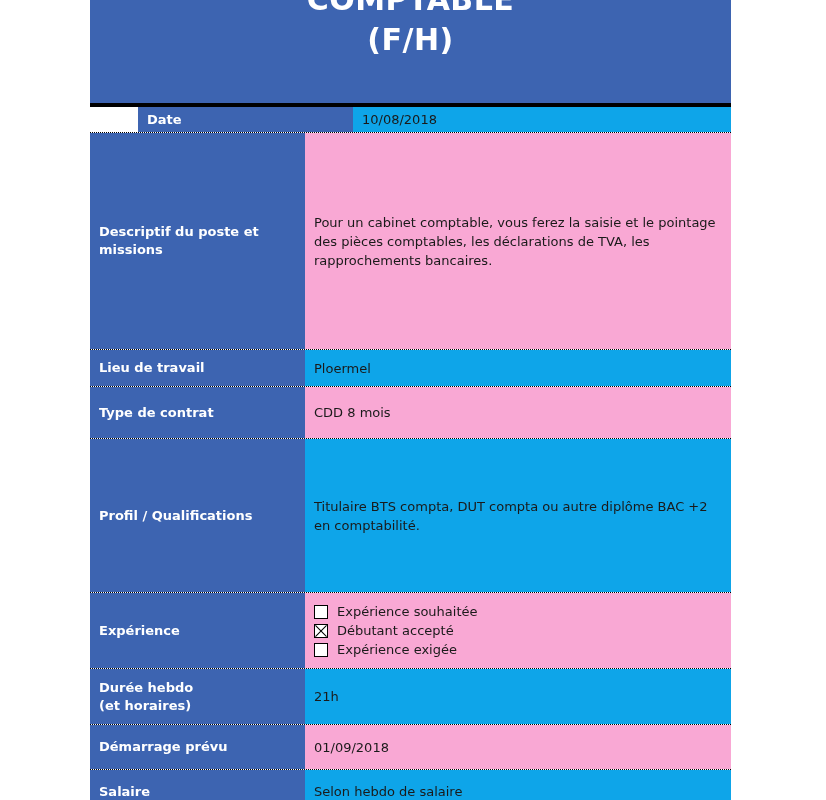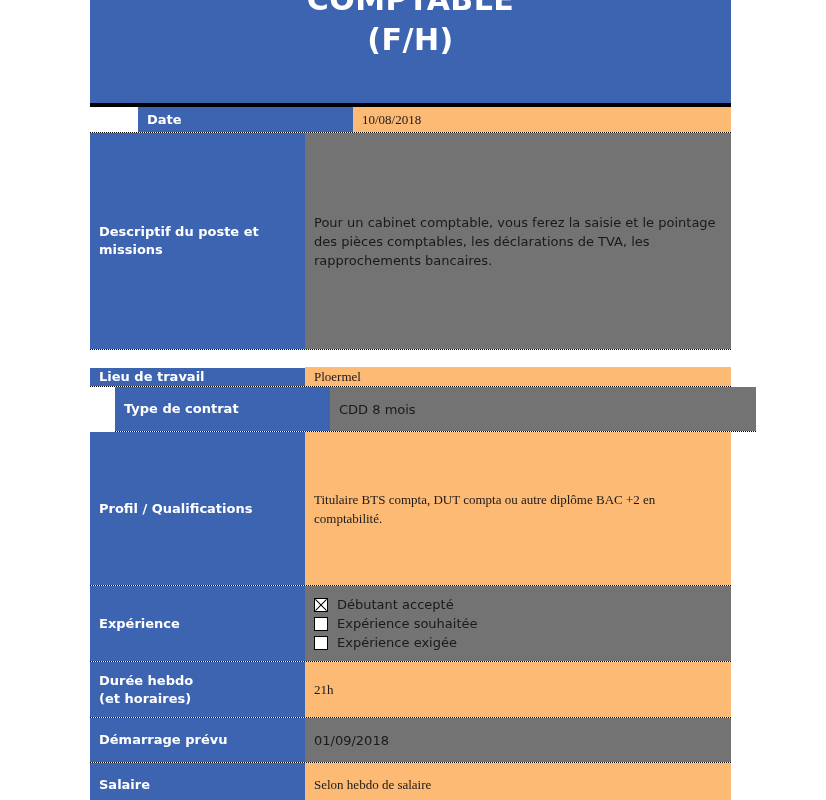--- a/index.html
+++ b/index.html
@@ -54,26 +54,26 @@
     flex: 1 1 auto;
     font-size: 13px;
     line-height: 19px;
     color: #1a1a1a;
     display: flex;
     flex-direction: column;
     justify-content: center;
     padding-left: 9px;
     padding-right: 14px;
   }
-  .shade-gray  .cell-value { background: #fdba74; font-family: Liberation Serif, serif; }
-  .shade-white .cell-value { background: #737373; }
+  .shade-gray  .cell-value { background: #0ea5e9; }
+  .shade-white .cell-value { background: #f9a8d4; }
   .h-date    { height: 26px; padding-left: 48px; }
   .h-desc    { height: 217px; }
-  .h-lieu    { height: 37px; align-items: flex-end; }
-  .h-type    { height: 45px; margin-left: 25px; }
+  .h-lieu    { height: 37px; }
+  .h-type    { height: 52px; }
   .h-profil  { height: 154px; }
   .h-exp     { height: 76px; }
   .h-duree   { height: 56px; }
   .h-dem     { height: 45px; justify-content: center; }
   .h-sal     { height: 44px; }
   .h-partial { height: 14px; border-bottom: none; }
   
   .cb-line {
     display: flex;
     align-items: center;
@@ -150,33 +150,33 @@
         <span>Titulaire BTS compta, DUT compta ou autre diplôme BAC +2 en comptabilité.</span>
       </div>
   </div>
 
   <div class="row shade-white h-exp">
     <div class="cell-label">
         <span>Expérience</span>
       </div>
     <div class="cell-value">
       <div class="cb-line">
+        <span class="cb"></span>
+        <span>Expérience souhaitée</span>
+      </div>
+      <div class="cb-line">
         <span class="cb checked">
             <svg viewBox="0 0 14 14">
               <path d="M0.5 0.5 L13.5 13.5 M13.5 0.5 L0.5 13.5"></path>
             </svg>
           </span>
         <span>Débutant accepté</span>
       </div>
       <div class="cb-line">
         <span class="cb"></span>
-        <span>Expérience souhaitée</span>
-      </div>
-      <div class="cb-line">
-        <span class="cb"></span>
         <span>Expérience exigée</span>
       </div>
     </div>
   </div>
 
   <div class="row shade-gray h-duree">
     <div class="cell-label">
       <span>Durée hebdo</span>
       <span>(et horaires)</span>
     </div>

